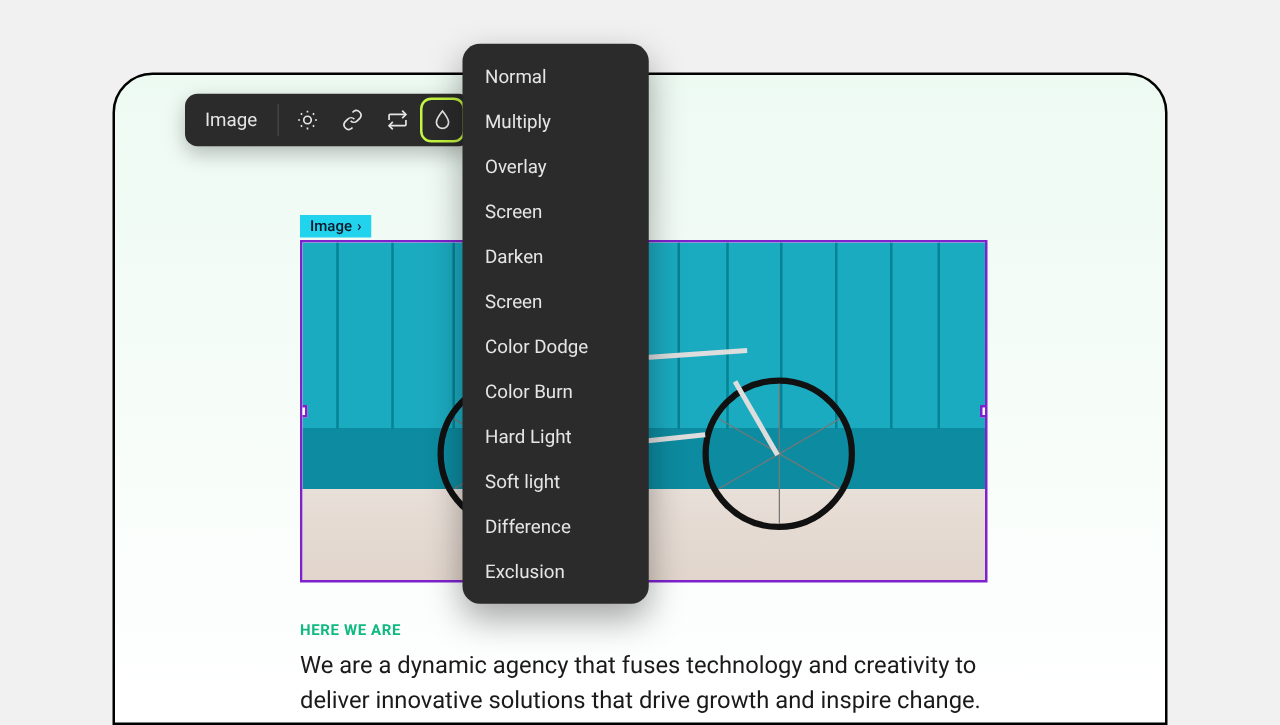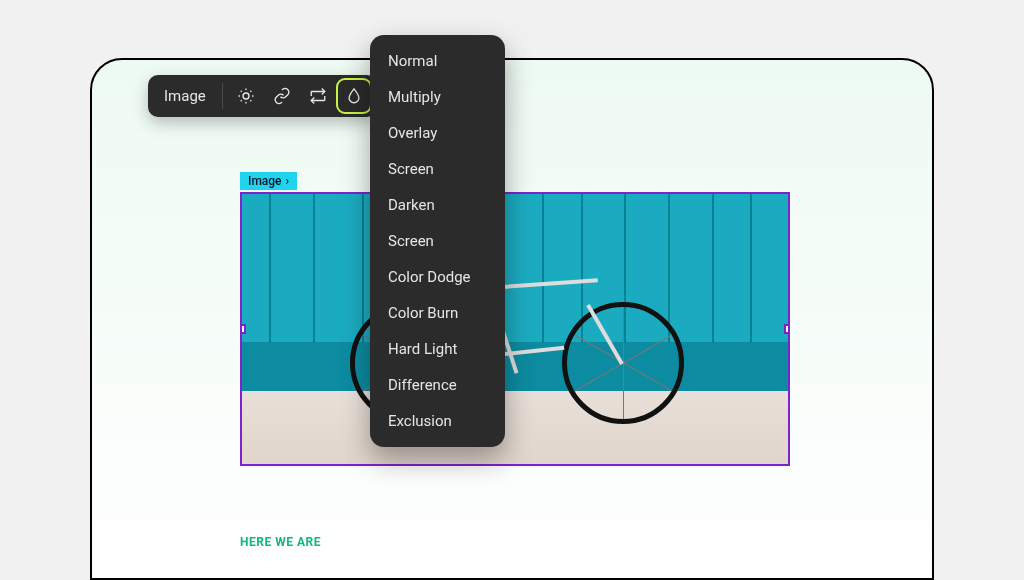--- a/index.html
+++ b/index.html
@@ -93,36 +93,35 @@
     .toolbar-btn {
       width:34px; height:34px; display:flex; align-items:center; justify-content:center;
       color:#e5e5e5; border-radius:8px;
     }
     .toolbar-btn.active { outline:2px solid #c4f542; outline-offset:-1px;}
     .toolbar-btn svg { width:18px; height:18px; }
     
     .dropdown {
       position:absolute; top:35px; left:370px;
       background:#2b2b2b; border-radius:14px;
-      width:135px;
+      width:149px;
       padding:8px 0;
       box-shadow: 0 12px 28px rgba(0,0,0,0.35);
       z-index:10;
     }
     .dropdown-item {
       color:#e5e5e5; font-size:15px;
       padding:9px 18px;
       white-space:nowrap;
     }
     
     .eyebrow {
       position:absolute; top:437px; left:148px;
       color:#10b981; font-size:12px; font-weight:700;
       letter-spacing:0.5px;
-      margin-top:38px;
     }
     .body-text {
       position:absolute; top:458px; left:148px;
       width:550px; color:#1a1a1a; font-size:19px; line-height:1.45;
     }
   </style>
 </head>
 <body>
 
 <div class="canvas-frame">
@@ -156,20 +155,21 @@
     <div class="sel-handle sh-left"></div>
     <div class="sel-handle sh-right"></div>
   </div>
 
   <div class="pill-tag">
     <span>Image</span>
     <span class="pill-caret">›</span>
   </div>
 
   <div class="eyebrow">HERE WE ARE</div>
+  <div class="body-text">We are a dynamic agency that fuses technology and creativity to deliver innovative solutions that drive growth and inspire change.</div>
 
 </div>
 
 <div class="toolbar">
   <div class="toolbar-label">Image</div>
   <div class="toolbar-divider"></div>
   <div class="toolbar-btn">
     <svg viewBox="0 0 24 24" fill="none" stroke="currentColor" stroke-width="1.8">
       <circle cx="12" cy="12" r="4"></circle>
         <path d="M12 2v2M12 20v2M4.9 4.9l1.4 1.4M17.7 17.7l1.4 1.4M2 12h2M20 12h2M4.9 19.1l1.4-1.4M17.7 6.3l1.4-1.4"></path>
@@ -199,15 +199,16 @@
 <div class="dropdown">
   <div class="dropdown-item">Normal</div>
   <div class="dropdown-item">Multiply</div>
   <div class="dropdown-item">Overlay</div>
   <div class="dropdown-item">Screen</div>
   <div class="dropdown-item">Darken</div>
   <div class="dropdown-item">Screen</div>
   <div class="dropdown-item">Color Dodge</div>
   <div class="dropdown-item">Color Burn</div>
   <div class="dropdown-item">Hard Light</div>
+  <div class="dropdown-item">Soft light</div>
   <div class="dropdown-item">Difference</div>
   <div class="dropdown-item">Exclusion</div>
 </div>
 
 </body></html>

